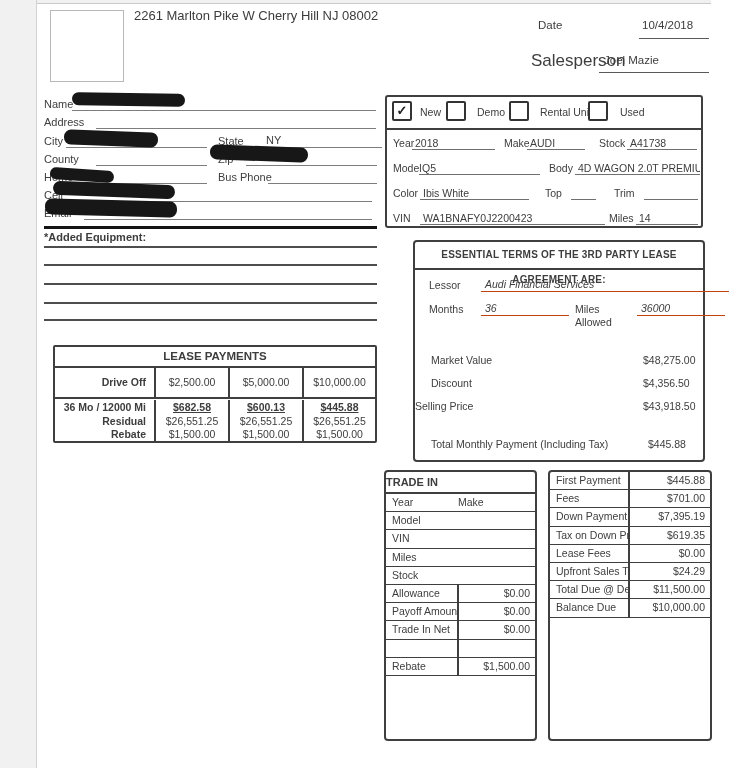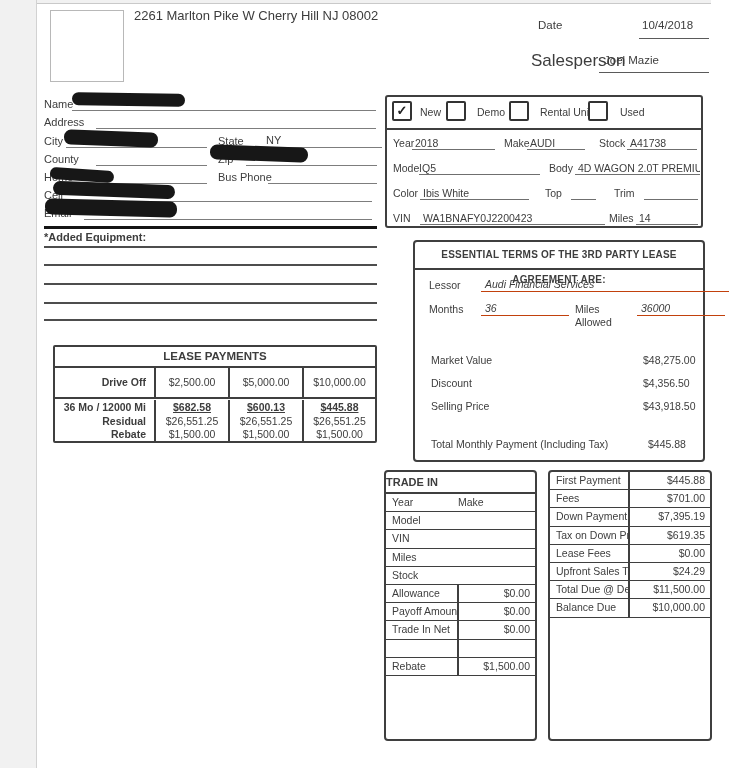--- a/index.html
+++ b/index.html
@@ -177,21 +177,21 @@
     <div class="tlbl" style="left:14px;top:61px;">Months</div>
     <div class="tfl" style="left:66px;top:59px;width:88px;">36</div>
     <div class="tlbl" style="left:160px;top:61px;">Miles
 Allowed</div>
     <div class="tfl" style="left:222px;top:59px;width:88px;">36000</div>
 
     <div class="tlbl" style="left:16px;top:112px;">Market Value</div>
     <div class="tlbl" style="left:228px;top:112px;">$48,275.00</div>
     <div class="tlbl" style="left:16px;top:135px;">Discount</div>
     <div class="tlbl" style="left:228px;top:135px;">$4,356.50</div>
-    <div class="tlbl" style="left:16px;top:158px;">Selling Price</div>
+    <div class="tlbl" style="left:0;top:158px;">Selling Price</div>
     <div class="tlbl" style="left:228px;top:158px;">$43,918.50</div>
 
     <div class="tlbl" style="left:16px;top:196px;">Total Monthly Payment (Including Tax)</div>
     <div class="tlbl" style="left:233px;top:196px;">$445.88</div>
   </div>
 
   <div class="box" style="left:384px;top:470px;width:153px;height:271px;border-radius:4px;">
     <div class="mt-title">TRADE IN</div>
     <div class="mt-row">
       <span class="c1">Year</span>

